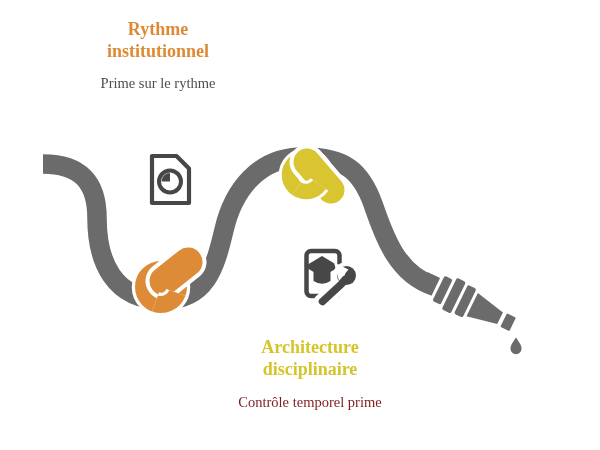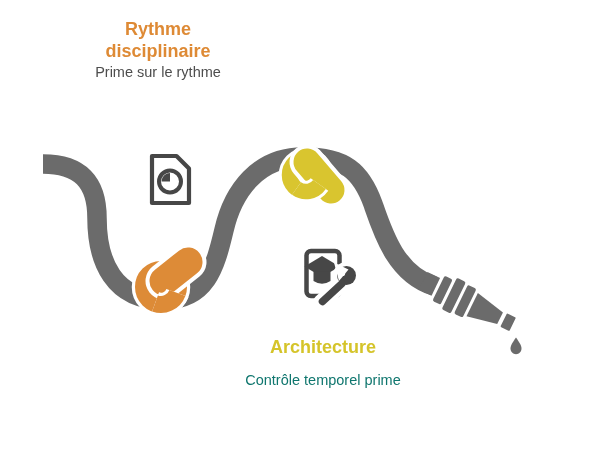--- a/index.html
+++ b/index.html
@@ -1,26 +1,26 @@
 <!DOCTYPE html>
 <html><head>
 <meta charset="utf-8">
 <style>
   html,body{margin:0;padding:0;background:#fff;}
   .canvas{
     position:relative;width:600px;height:450px;background:#ffffff;
-    overflow:hidden;font-family:Liberation Sans, sans-serif;
+    overflow:hidden;font-family:Liberation Serif, serif;
   }
   .canvas svg{position:absolute;left:0;top:0;}
   .label{position:absolute;text-align:center;}
   .label .title{font-weight:bold;font-size:18px;line-height:22px;}
   .label .subtitle{font-size:14.5px;line-height:20px;margin-top:0;}
   .lbl-top{left:78px;top:18px;width:160px;}
-  .lbl-top .subtitle{}
-  .lbl-bottom{left:233px;top:336px;width:180px;}
+  .lbl-top .subtitle{margin-top:11px;}
+  .lbl-bottom{left:220px;top:336px;width:180px;}
   .lbl-bottom .subtitle{margin-top:12px;}
 </style>
 </head>
 <body>
 
 <div class="canvas">
 
   <svg width="600" height="450" viewBox="0 0 600 450">
 
     <g style="color: rgb(107, 107, 107);">
@@ -77,29 +77,30 @@
       <circle cx="346.5" cy="275.5" r="9.5" fill="currentColor"></circle>
       <path fill="#ffffff" d="M 334 262.5 L 348.5 269.5 L 339 281 Z"></path>
       <circle cx="342.5" cy="273.5" r="2.6" fill="#ffffff"></circle>
       <line x1="342" y1="283.5" x2="322.5" y2="301.5" stroke="currentColor" stroke-width="7.5" stroke-linecap="round"></line>
     </g>
   </svg>
 
   <div class="label lbl-top">
     <div class="title" style="color: rgb(222, 138, 53);">
       <div>Rythme</div>
-      <div>disciplinaire</div>
+      <div>institutionnel</div>
     </div>
     <div class="subtitle" style="color: rgb(77, 77, 77);">
       <div>Prime sur le rythme</div>
     </div>
   </div>
 
   <div class="label lbl-bottom">
     <div class="title" style="color: rgb(213, 196, 42);">
       <div>Architecture</div>
+      <div>disciplinaire</div>
     </div>
-    <div class="subtitle" style="color: #0f766e;">
+    <div class="subtitle" style="color: #7f1d1d;">
       <div>Contrôle temporel prime</div>
     </div>
   </div>
 
 </div>
 
 </body></html>

